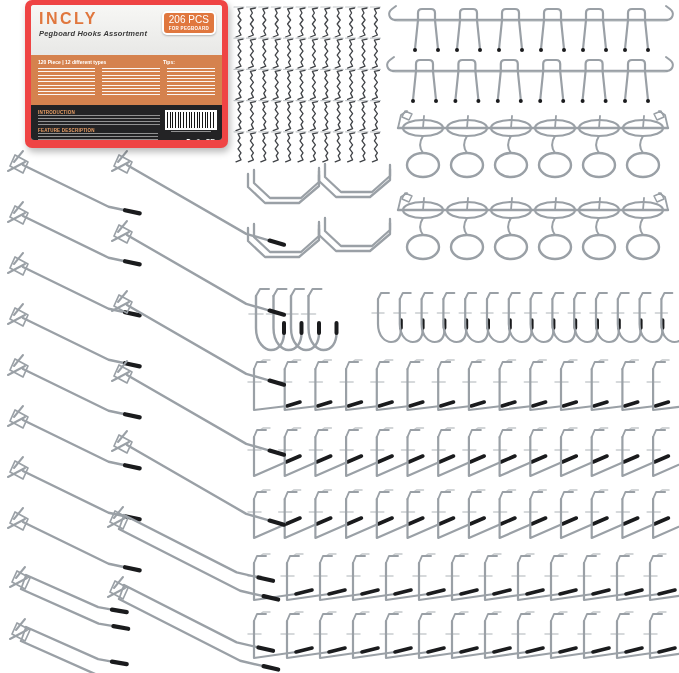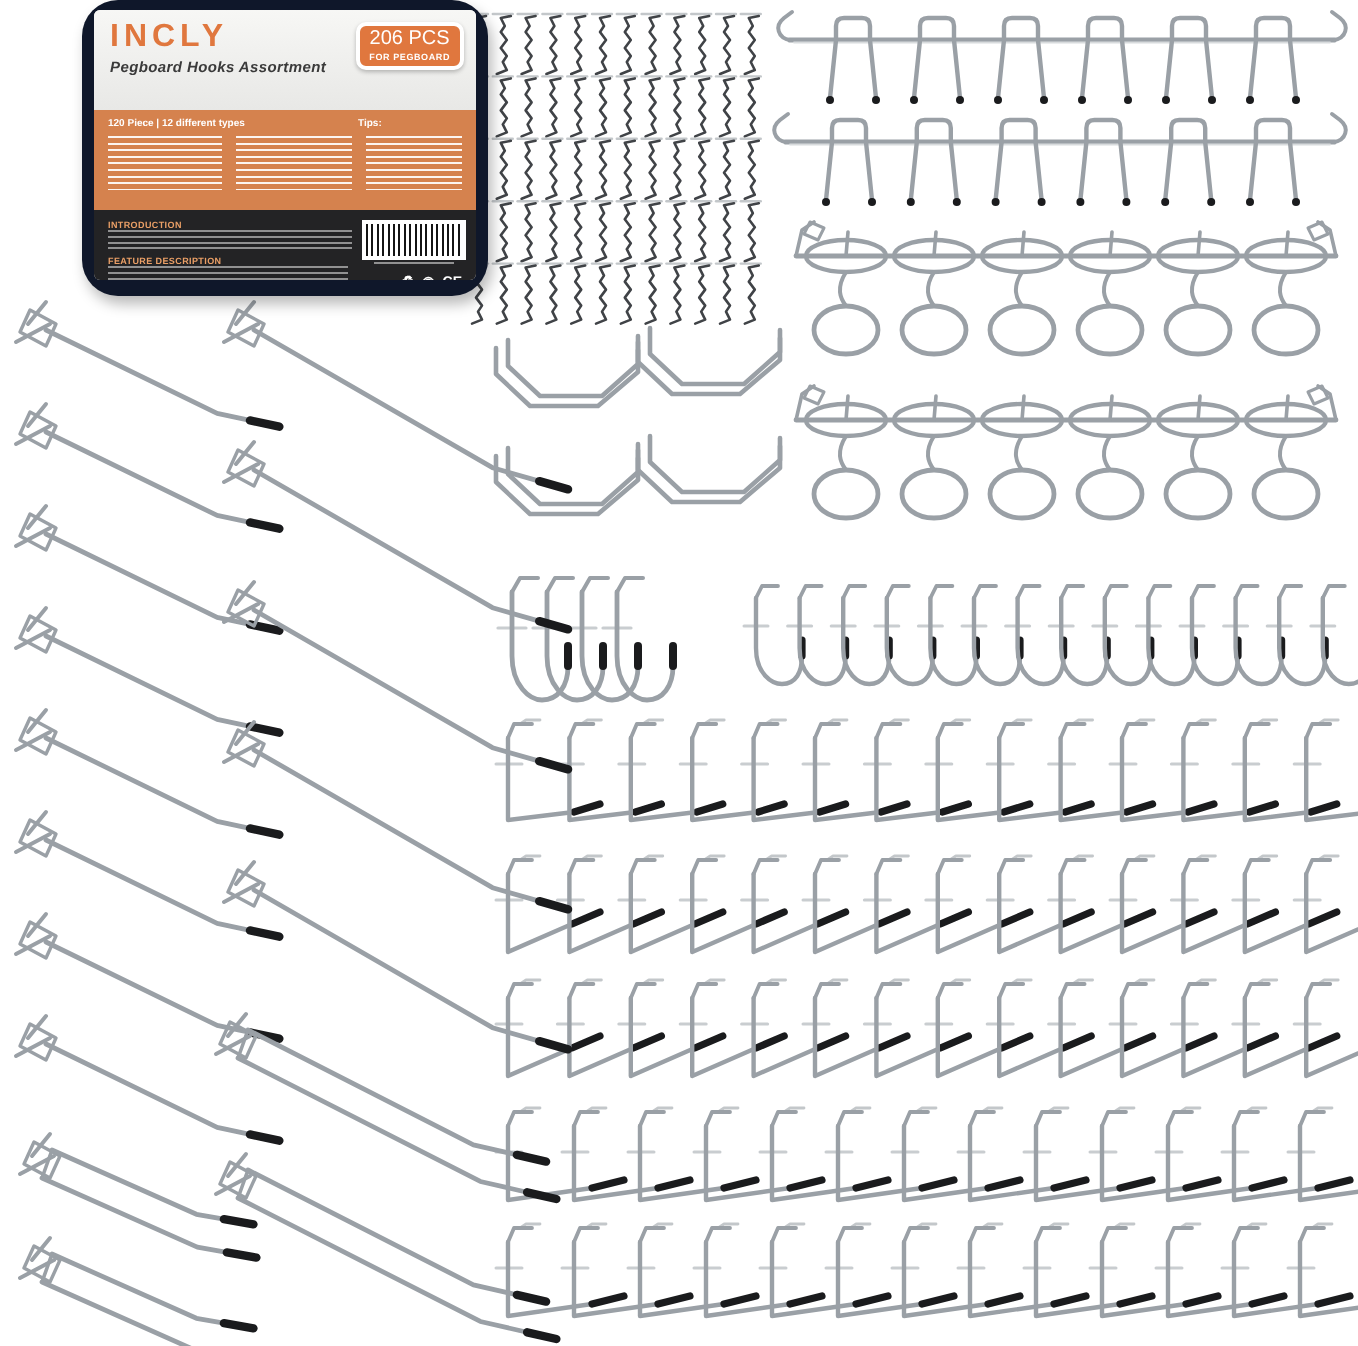--- a/index.html
+++ b/index.html
@@ -4,23 +4,22 @@
 <style>
   html,body{margin:0;padding:0;}
   body{
     width:679px;height:673px;position:relative;overflow:hidden;
     background:#ffffff;font-family:"Liberation Sans", sans-serif;
   }
   #scene{position:absolute;left:0;top:0;}
   
   .product-box{
     position:absolute;left:25px;top:0;width:203px;height:148px;
-    background:#0f172a;border-radius:18px;
+    background:#ef4444;border-radius:7px;
     box-shadow:2px 4px 7px rgba(0,0,0,.28);
-    margin-left:16px;
   }
   .box-face{
     position:absolute;left:6px;top:5px;right:6px;bottom:8px;
     border-radius:3px;overflow:hidden;display:flex;flex-direction:column;
     background:#ededeb;
   }
   .face-top{height:44px;background:linear-gradient(180deg,#f7f7f5,#e8e8e6);padding:6px 8px 0;position:relative;flex:none;}
   .brand{color:#e0773e;font-size:16px;font-weight:800;letter-spacing:2.5px;line-height:1;}
   .box-title{font-size:7.5px;font-weight:700;color:#3a3a3a;margin-top:2px;letter-spacing:.2px;font-style:italic;}
   .badge{position:absolute;right:6px;top:6px;background:#e0773e;border:2px solid #ffffff;

